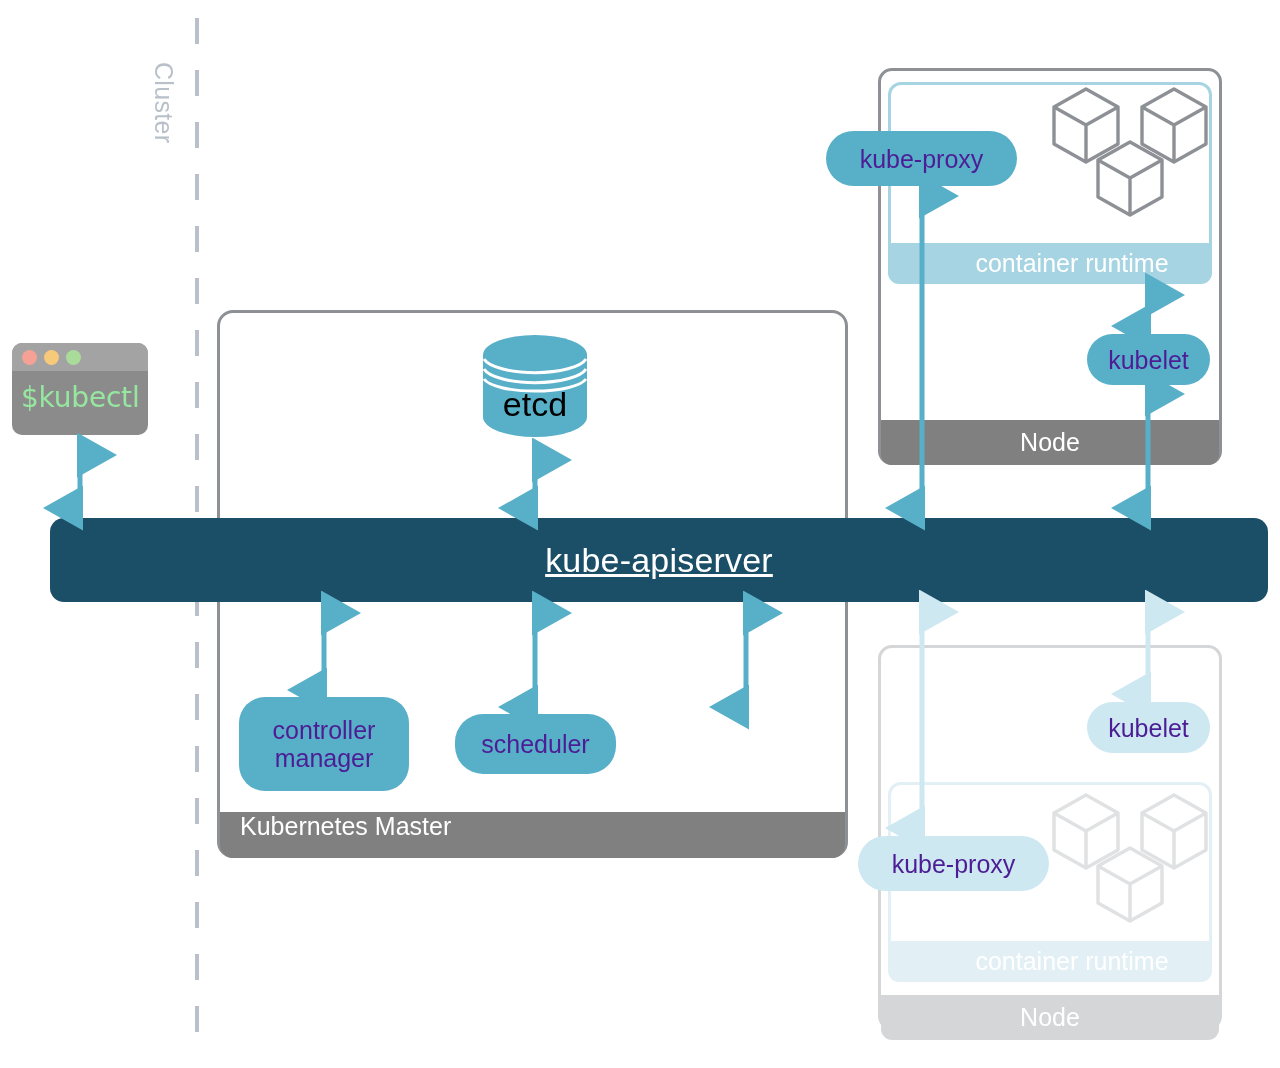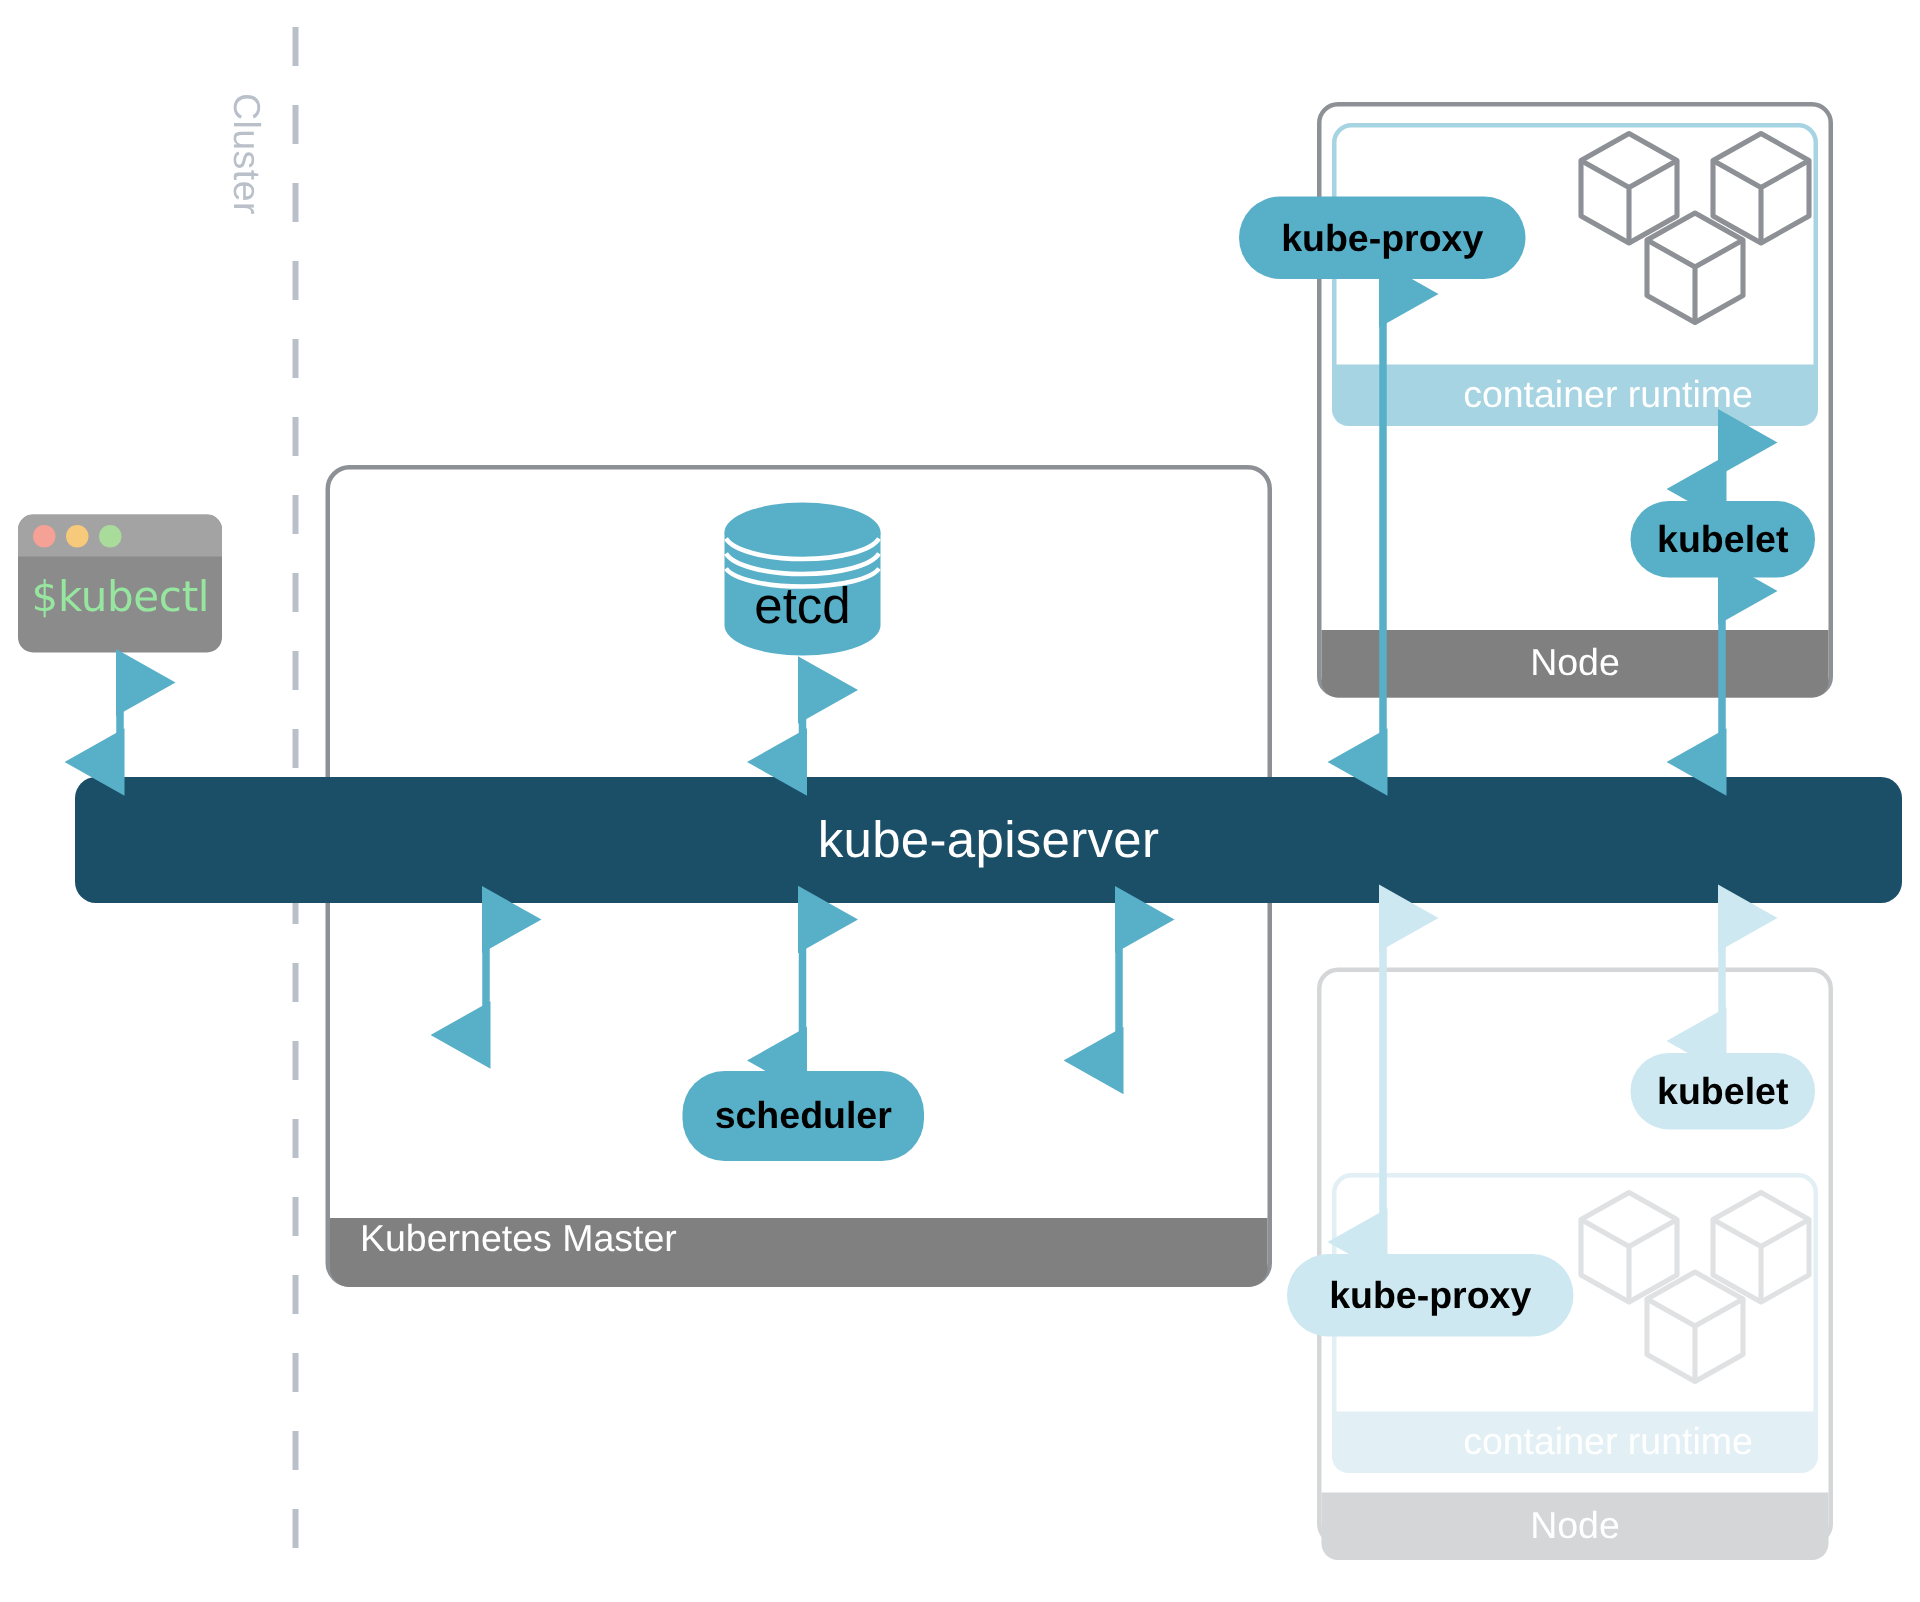--- a/index.html
+++ b/index.html
@@ -91,20 +91,21 @@
     background: #1b4f68;
     display: flex;
     align-items: center;
     justify-content: center;
     z-index: 6;
   }
   #kube-apiserver-label {
     color: #ffffff;
     font-size: 34px;
     letter-spacing: .2px;
+    text-decoration: underline;
   }
 
   
   #master-box {
     left: 217px;
     top: 310px;
     width: 631px;
     height: 548px;
     border: 3px solid #8d9095;
     border-radius: 16px;
@@ -149,25 +150,24 @@
     pointer-events: none;
   }
 
   
   .pill {
     background: #58afc8;
     border-radius: 28px;
     display: flex;
     align-items: center;
     justify-content: center;
-    color: #000000;
+    color: #4c1d95;
     text-align: center;
     line-height: 1.12;
     z-index: 4;
-    font-weight: bold;
   }
   #pill-controller-manager {
     left: 239px; top: 697px;
     width: 170px; height: 94px;
     font-size: 25px;
     border-radius: 26px;
   }
   #pill-scheduler {
     left: 455px; top: 714px;
     width: 161px; height: 60px;
@@ -348,20 +348,25 @@
     <svg width="108" height="106" viewBox="0 0 108 106">
       <path d="M2 22 L2 84 A52 20 0 0 0 106 84 L106 22 Z" fill="#58afc8"></path>
       <ellipse cx="54" cy="22" rx="52" ry="20" fill="#58afc8"></ellipse>
       <path d="M3 26 A52 17 0 0 0 105 26" fill="none" stroke="#ffffff" stroke-width="3"></path>
       <path d="M3 36 A52 17 0 0 0 105 36" fill="none" stroke="#ffffff" stroke-width="3"></path>
       <path d="M3 46 A52 15 0 0 0 105 46" fill="none" stroke="#ffffff" stroke-width="3"></path>
     </svg>
     <span id="etcd-label">etcd</span>
   </div>
 
+  <div class="abs pill" id="pill-controller-manager">
+    <span>
+      <span>controller</span><br><span>manager</span>
+    </span>
+  </div>
   <div class="abs pill" id="pill-scheduler">
     <span>scheduler</span>
   </div>
 
   <div class="abs" id="node-top"></div>
   <div class="abs" id="node-top-pods"></div>
   <div class="abs" id="cubes-top">
     <svg width="164" height="135" viewBox="0 0 164 135">
       <g fill="none" stroke="#8d9095" stroke-width="3.4" stroke-linejoin="round">
         <path d="M6 23 L38 5 L70 23 L70 60 L38 78 L6 60 Z"></path>

